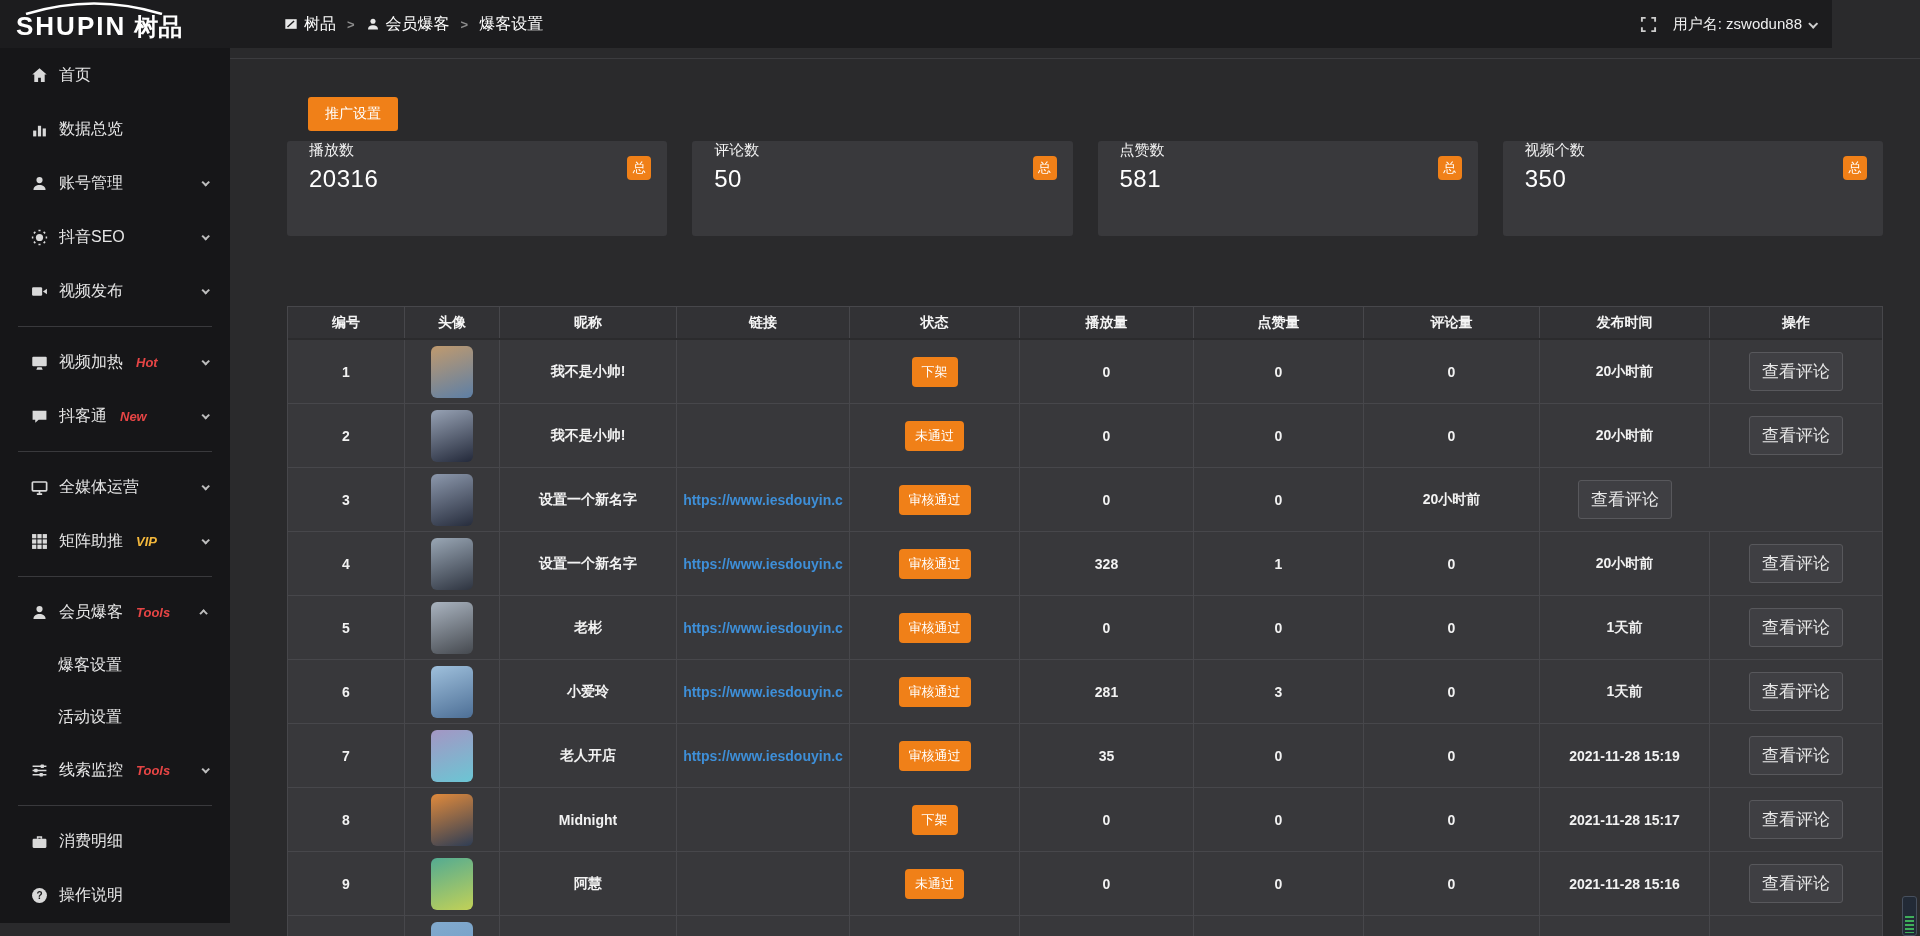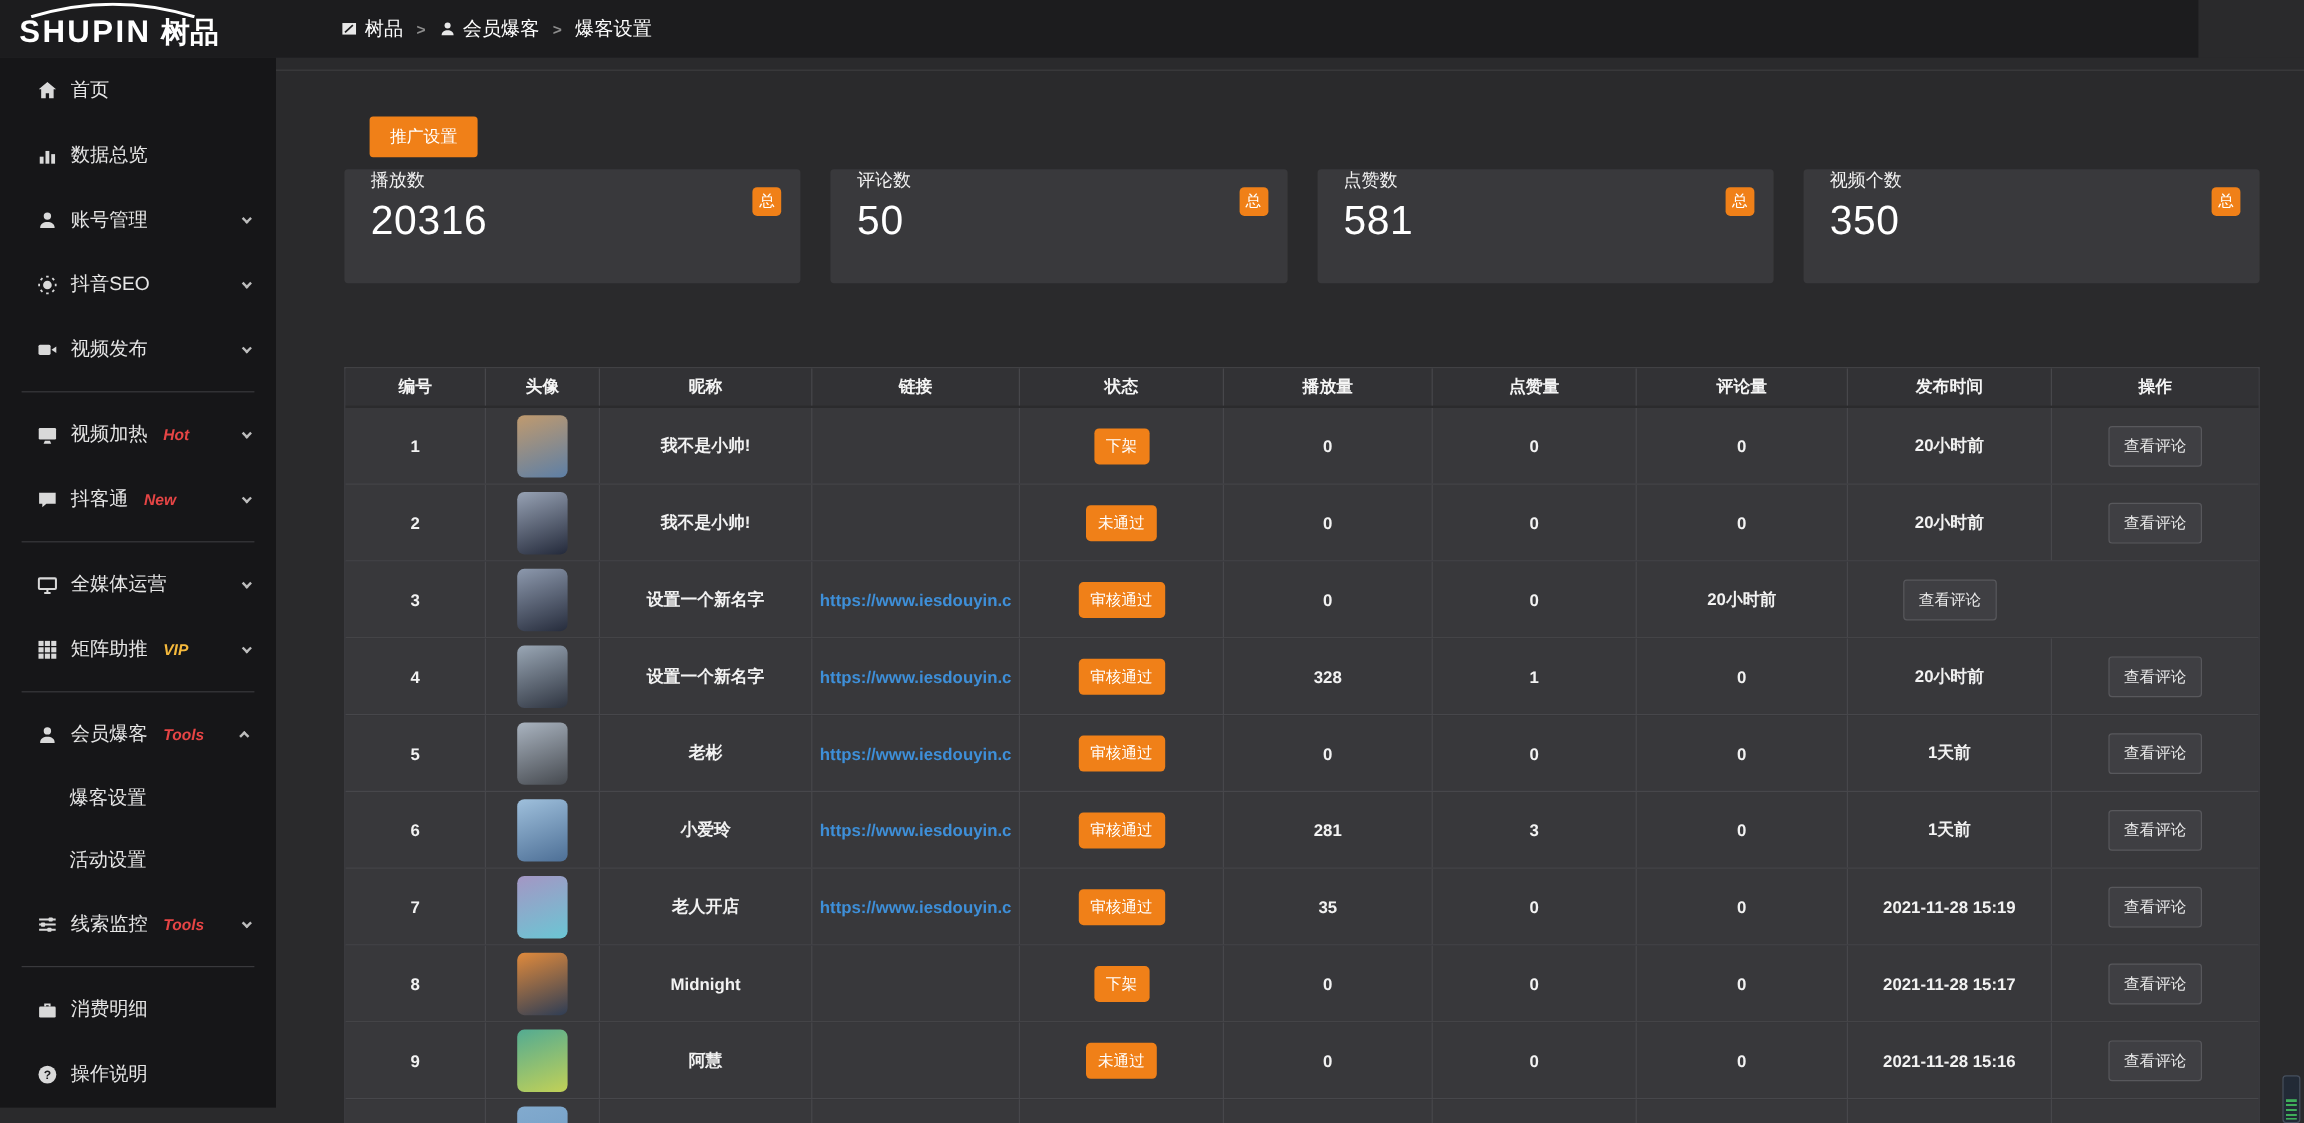--- a/index.html
+++ b/index.html
@@ -38,37 +38,37 @@
   .main::before { content:""; position:absolute; top:10px; left:0; right:0; height:1px; background:#3c3c3f; }
   .content { margin-left:57px; width:1596px; }
   .promo-btn { margin-top:49px; display:inline-block; background:#f08018; color:#fff; border:none;
     font-size:14px; padding:8px 17px; border-radius:3px; cursor:pointer; font-family:inherit;margin-left:21px; }
 
   .cards { display:flex; gap:25px; margin-top:10px; }
   .card { flex:1; height:95px; background:#39393c; border-radius:3px; position:relative; padding:0 22px; }
   .card-label { font-size:15px; color:#f2f2f2; }
   .card-badge { position:absolute; top:15px; right:16px; width:24px; height:24px; background:#f08018;
     border-radius:4px; color:#fff; font-size:13px; display:flex; align-items:center; justify-content:center; }
-  .card-value { font-size:34px; color:#fff; margin-top:5px; letter-spacing:0.5px; }
+  .card-value { font-size:24px; color:#fff; margin-top:5px; letter-spacing:0.5px; }
 
   
   .table { margin-top:70px; width:1596px; border:1px solid #47474b; border-bottom:none; }
   .t-head, .t-row { display:grid; grid-template-columns:117px 95px 177px 173px 170px 174px 170px 176px 170px 172px; }
   .t-head { height:33px; background:#323235; border-bottom:2px solid #2b2b2d; }
   .th { display:flex; align-items:center; justify-content:center; font-size:14px; font-weight:700;
     color:#f5f5f5; border-right:1px solid #47474b; }
   .th:last-child { border-right:none; }
   .t-row { height:64px; background:#38383b; border-bottom:1px solid #47474b; }
   .td { display:flex; align-items:center; justify-content:center; border-right:1px solid #47474b;
     font-size:14px; font-weight:700; color:#f2f2f2; overflow:hidden; }
   .td:last-child { border-right:none; }
   .avatar { width:42px; height:52px; border-radius:6px; }
   .link { color:#3e8fd8; text-decoration:none; white-space:nowrap; overflow:hidden; max-width:168px; }
   .status-badge { background:#f08018; color:#fff; font-weight:400; font-size:13px; padding:6px 10px; border-radius:4px; white-space:nowrap; }
-  .act-btn { background:#3f3f43; border:1px solid #58585c; color:#e8e8e8; font-size:13px; font-weight:400;
+  .act-btn { background:#3f3f43; border:1px solid #58585c; color:#e8e8e8; font-size:17px; font-weight:400;
     padding:7px 12px; border-radius:3px; cursor:pointer; font-family:inherit; white-space:nowrap; }
 
   .corner-widget { position:absolute; right:3px; bottom:0; width:15px; height:40px; background:#222a36;
     border:1px solid #47505e; border-radius:3px; cursor:pointer; }
   .corner-stripes { position:absolute; bottom:2px; left:2px; right:2px; height:17px;
     background:repeating-linear-gradient(180deg,#3fae5a 0 2px,transparent 2px 4px); }
 </style>
 </head>
 <body>
 
@@ -102,20 +102,31 @@
             </g>
           </svg>
         </span>
         <span>会员爆客</span>
       </span>
       <span class="crumb-sep">&gt;</span>
       <span class="crumb">
         <span>爆客设置</span>
       </span>
     </div>
+  <div class="topbar-right">
+    <span style="display:flex;cursor:pointer;">
+      <svg width="17" height="17" viewBox="0 0 18 18" fill="none" stroke="#cccccc" stroke-width="2">
+        <path d="M2 6 V2 H6 M12 2 H16 V6 M16 12 V16 H12 M6 16 H2 V12"></path>
+      </svg>
+    </span>
+    <span class="username">
+      <span>用户名: zswodun88</span>
+      <span class="chev"></span>
+    </span>
+  </div>
 </div>
 
 <div class="sidebar">
   <div class="sb-item">
     <span class="sb-icon">
         <svg viewBox="0 0 16 16" width="17" height="17">
           <path fill="#d9d9d9" d="M8 1.2 14.8 7h-1.9v7H9.3v-4H6.7v4H3.1V7H1.2Z"></path>
         </svg>
       </span>
     <span class="sb-label">首页</span>

